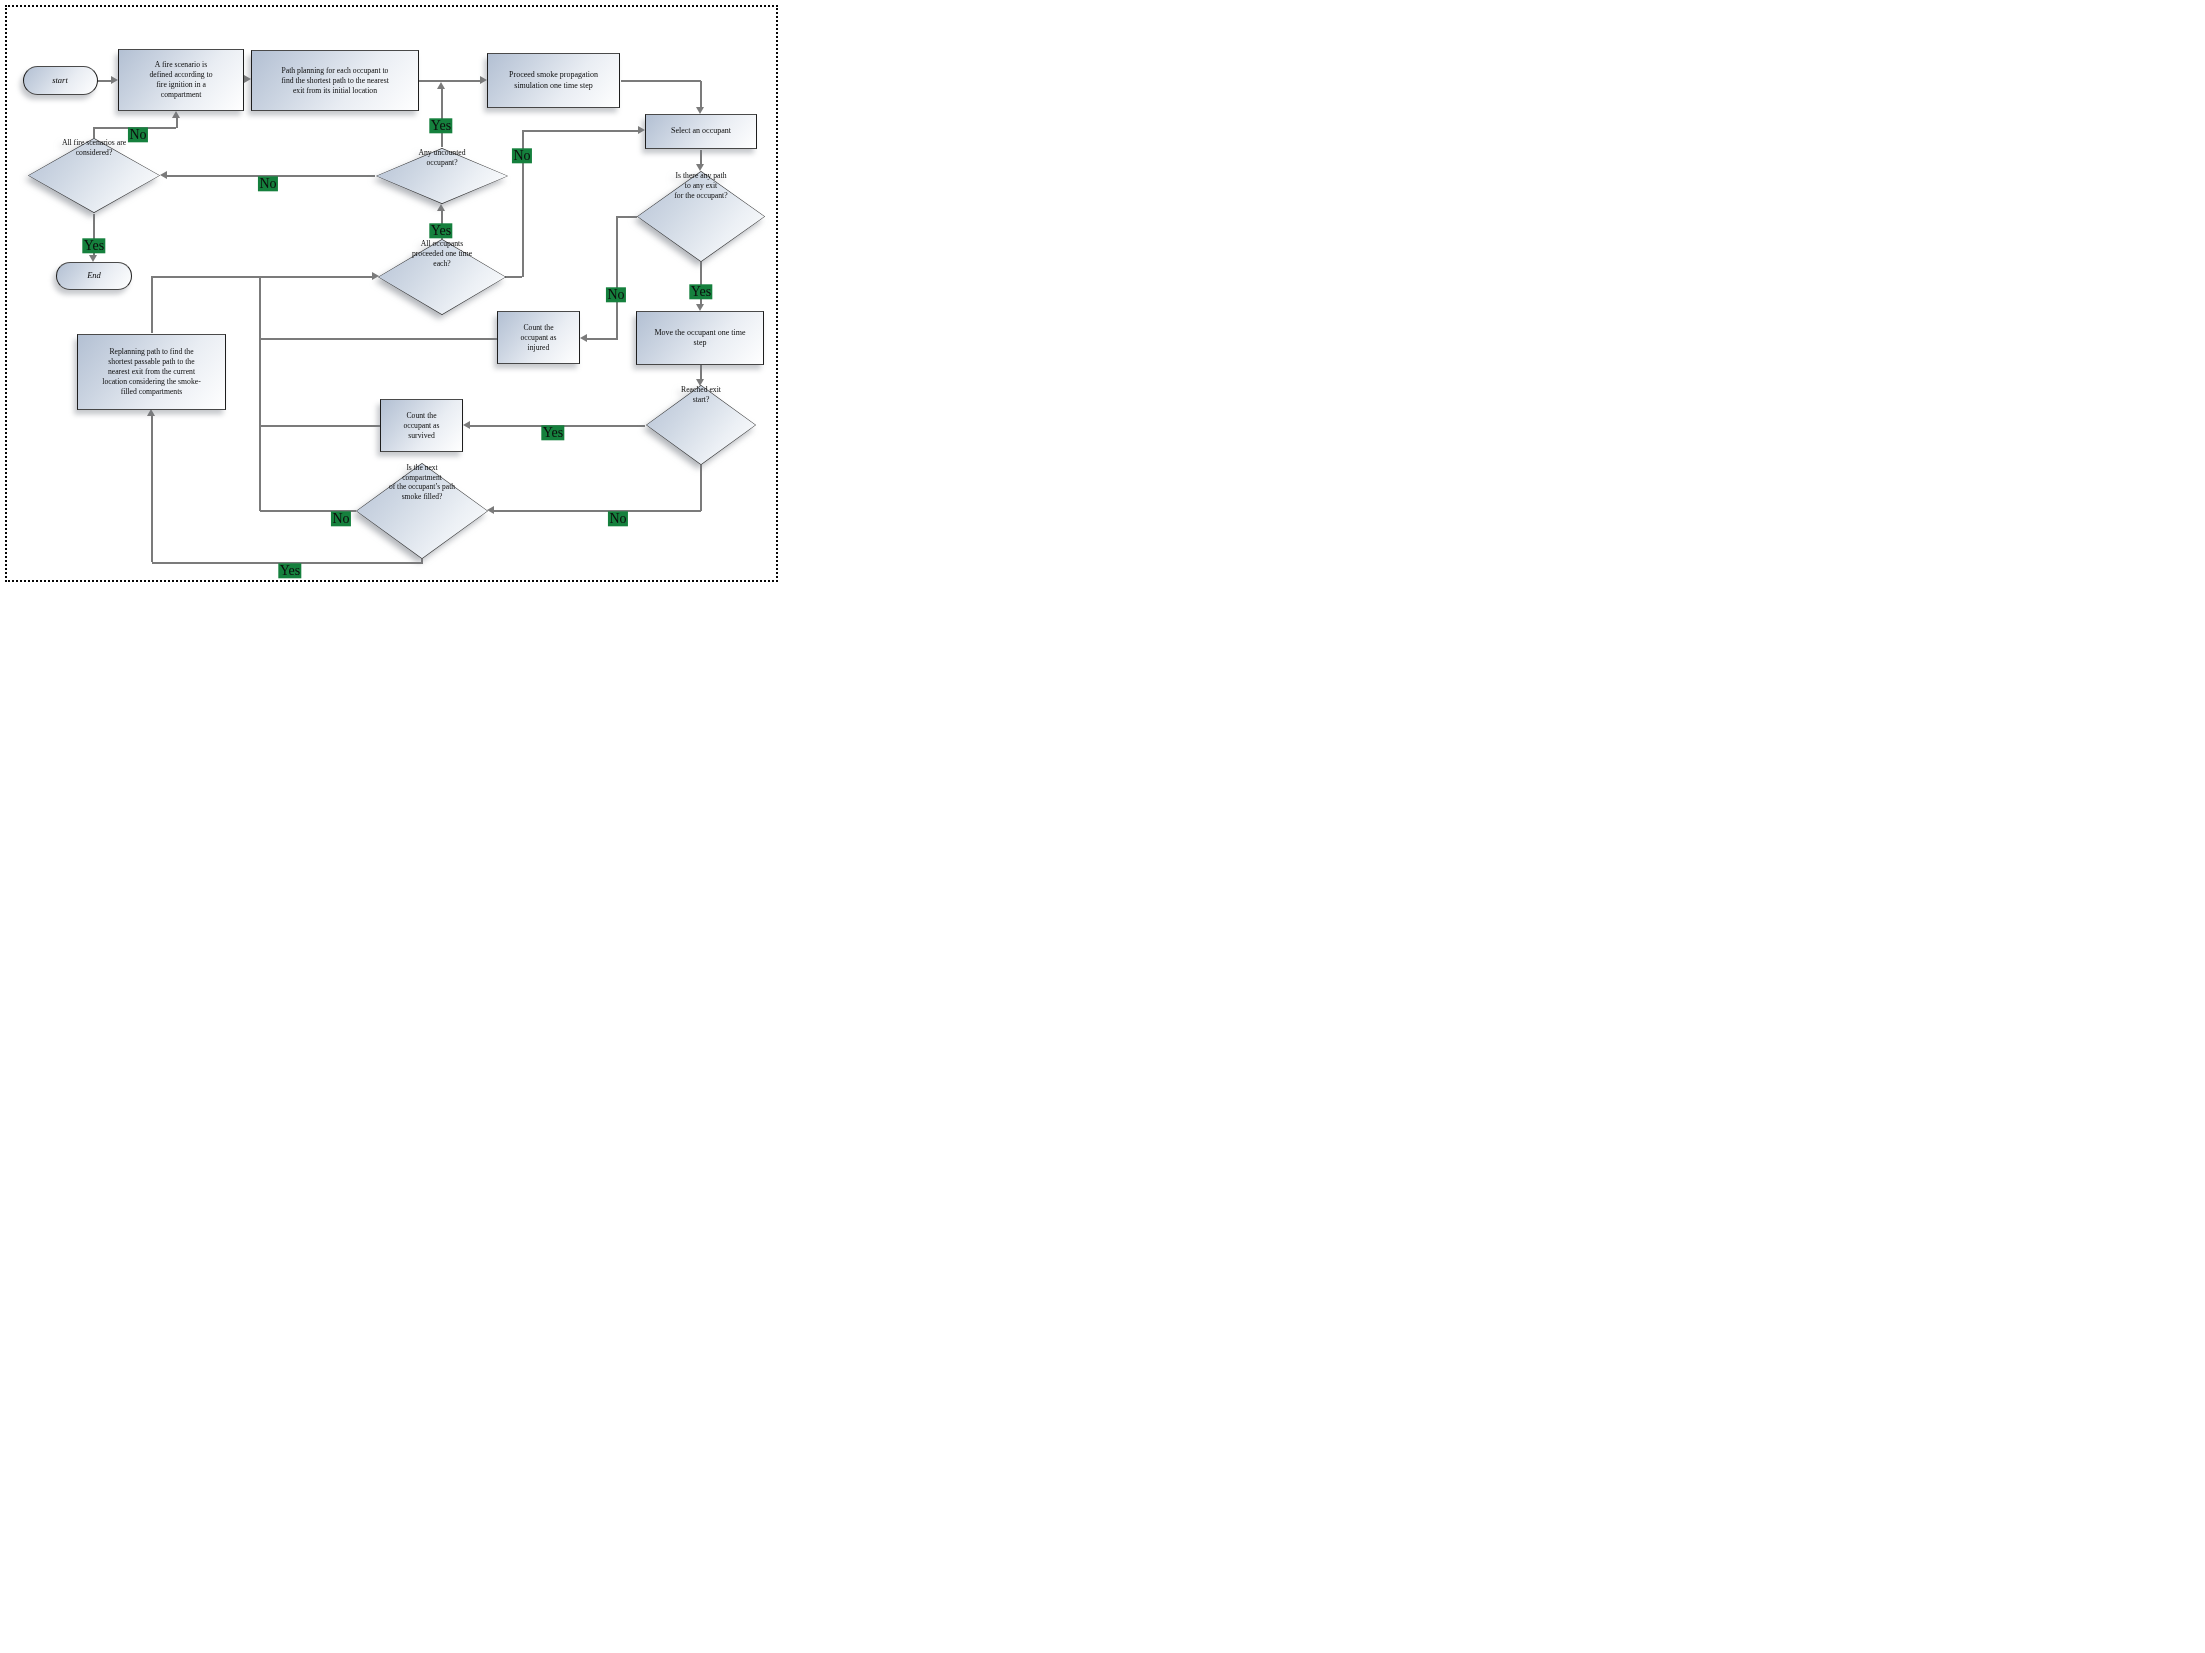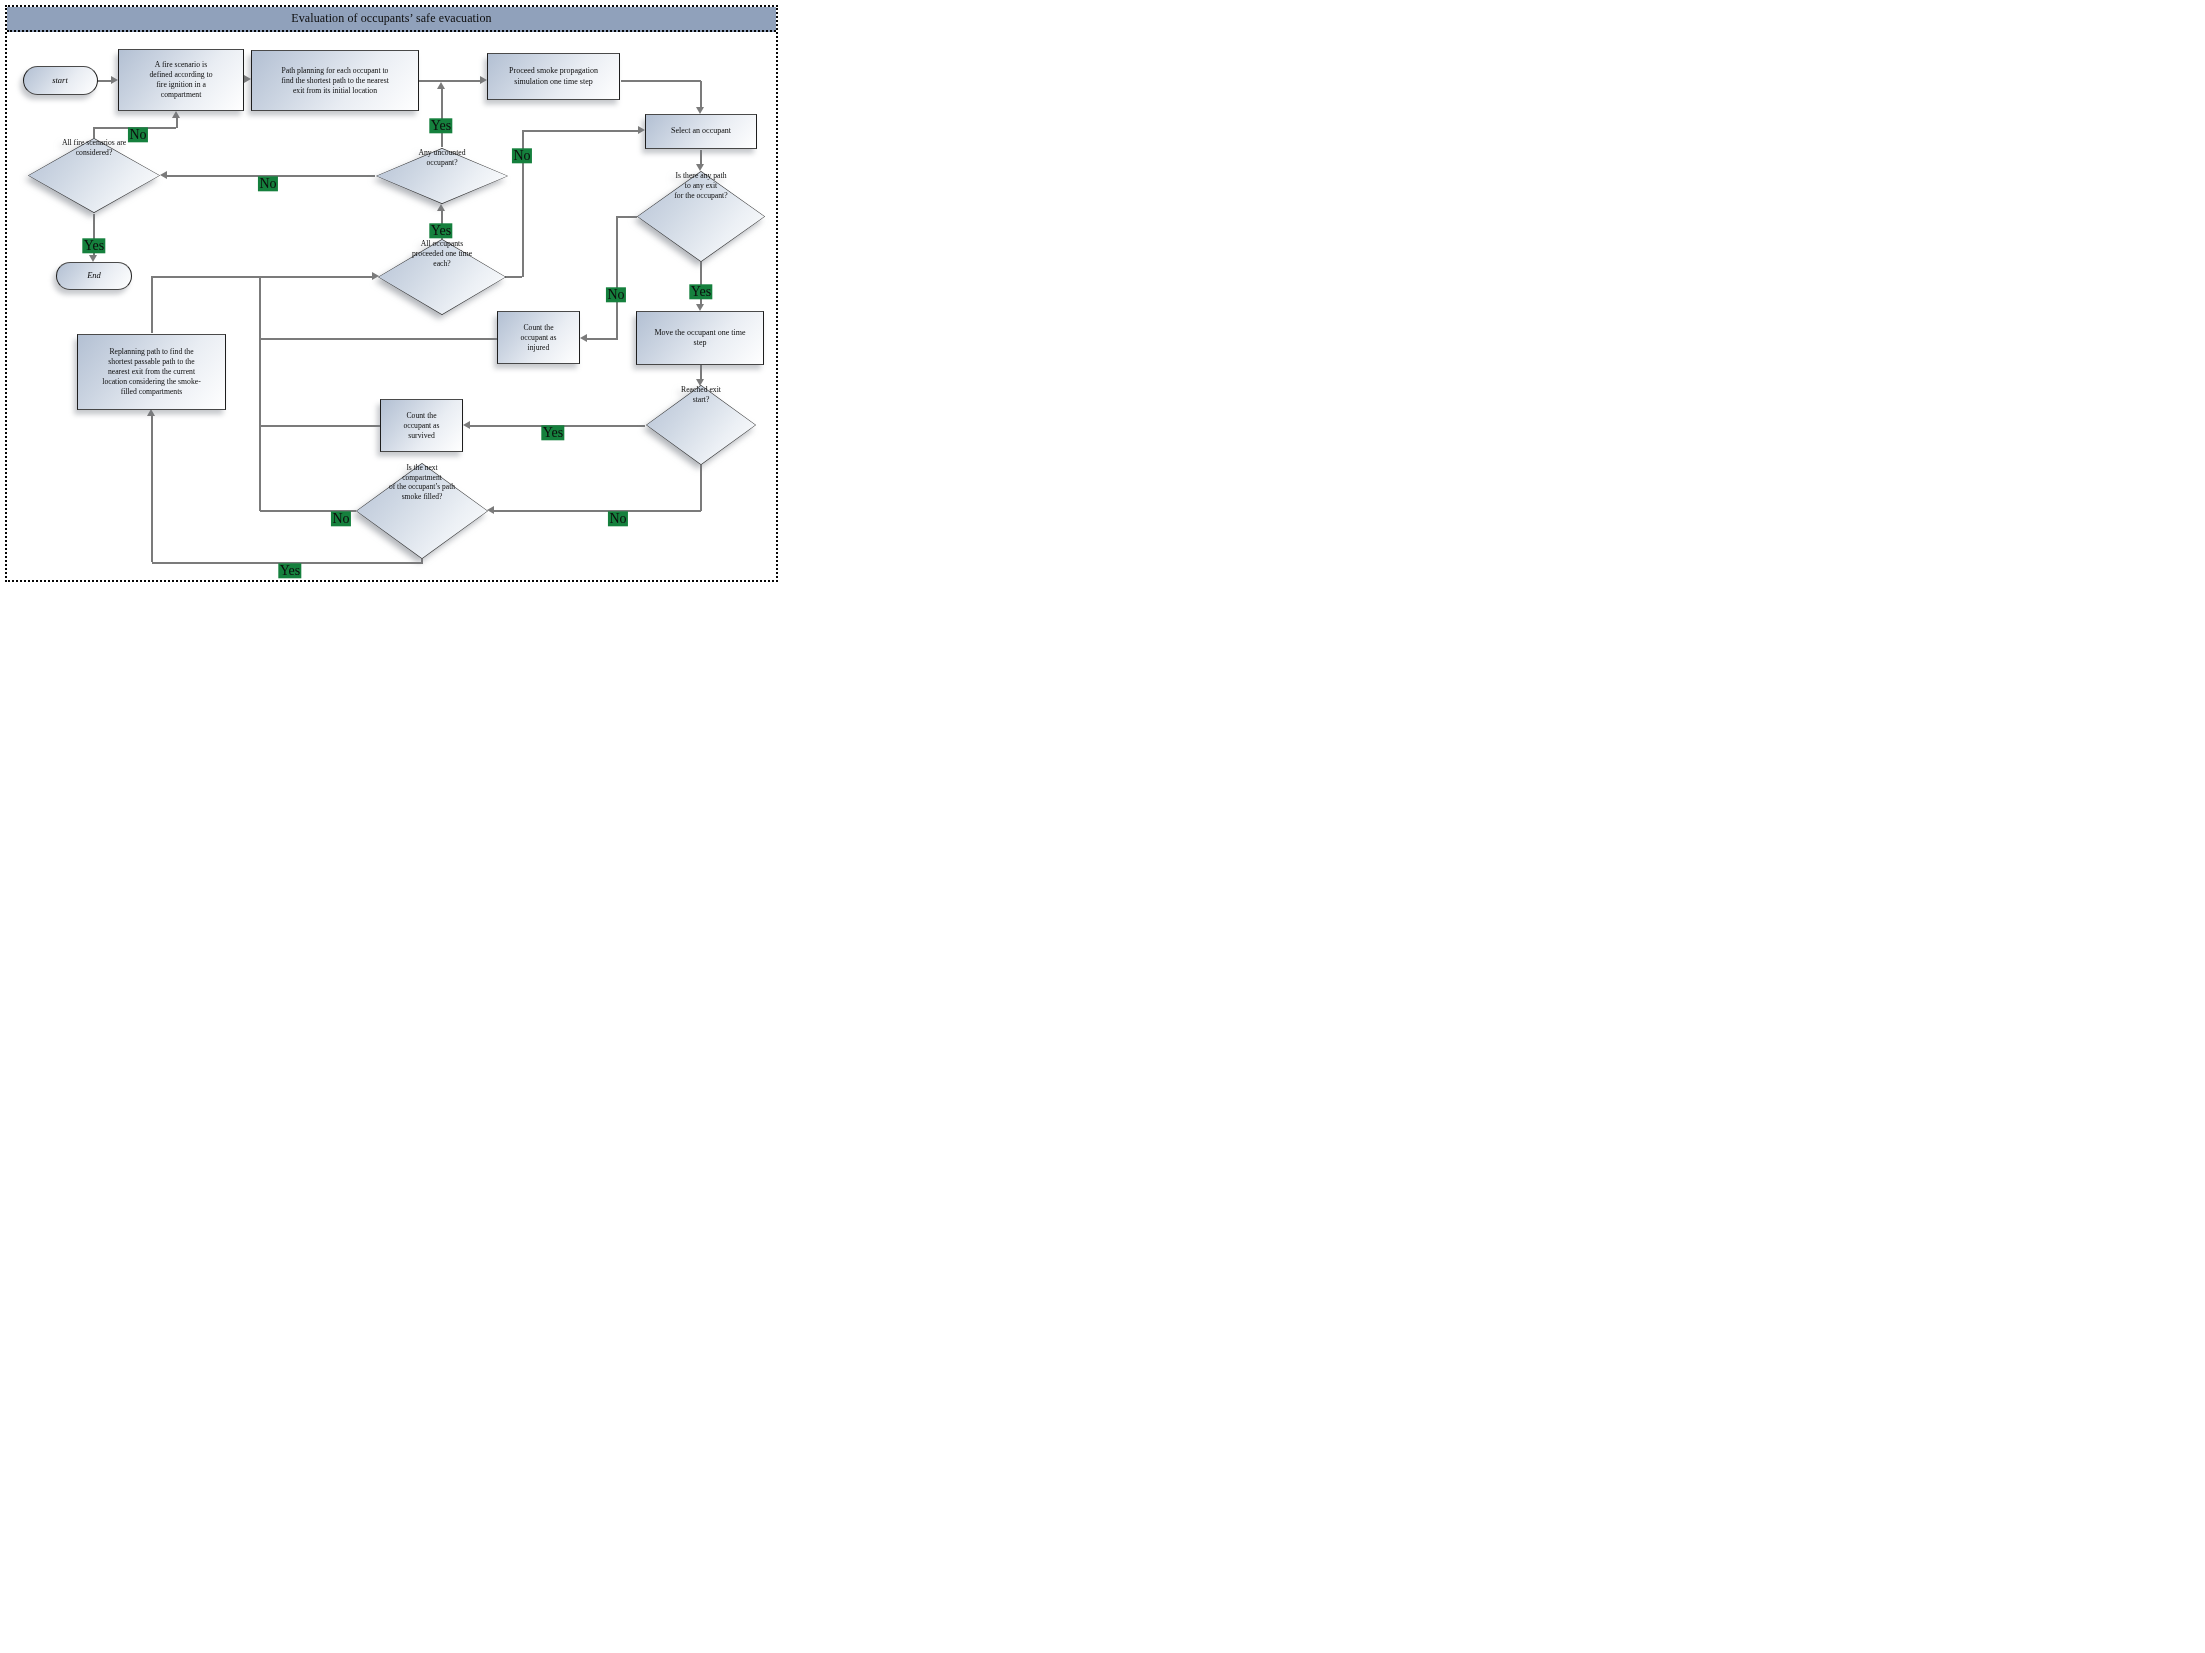--- a/index.html
+++ b/index.html
@@ -52,23 +52,20 @@
     position:absolute;transform:translate(-50%,-50%);background:#15803d;
     padding:0 1.5px;font-size:14px;z-index:4;line-height:1.1;margin-top:8px;
   }
 </style>
 </head>
 <body>
 
 <div class="canvas">
 
   <div class="frame"></div>
-  <div class="titlebar">
-    <span>Evaluation of occupants’ safe evacuation</span>
-  </div>
 
   <i class="hl" style="left:97px;top:80px;width:14.5px"></i>
   <i class="hl" style="left:229px;top:79px;width:15.5px"></i>
   <i class="hl" style="left:419px;top:80px;width:61px"></i>
   <i class="hl" style="left:621px;top:80px;width:80px"></i>
   <i class="vl" style="left:700px;top:81px;height:27px"></i>
   <i class="vl" style="left:700px;top:150px;height:15px"></i>
   <i class="vl" style="left:700px;top:262px;height:42px"></i>
   <i class="hl" style="left:616px;top:216px;width:20.5px"></i>
   <i class="vl" style="left:616px;top:217px;height:121px"></i>
@@ -126,21 +123,21 @@
 fire ignition in a
 compartment</span>
   </div>
 
   <div class="node" style="left:251px;top:50px;width:168px;height:61px">
     <span>Path planning for each occupant to
 find the shortest path to the nearest
 exit from its initial location</span>
   </div>
 
-  <div class="node" style="left:487px;top:53px;width:133px;height:47px;font-size:8px">
+  <div class="node" style="left:487px;top:53px;width:133px;height:55px;font-size:8px">
     <span>Proceed smoke propagation
 simulation one time step</span>
   </div>
 
   <div class="node single" style="left:645px;top:114px;width:112px;height:35px">
     <span>Select an occupant</span>
   </div>
 
   <div class="node" style="left:497px;top:311px;width:83px;height:53px">
     <span>Count the

